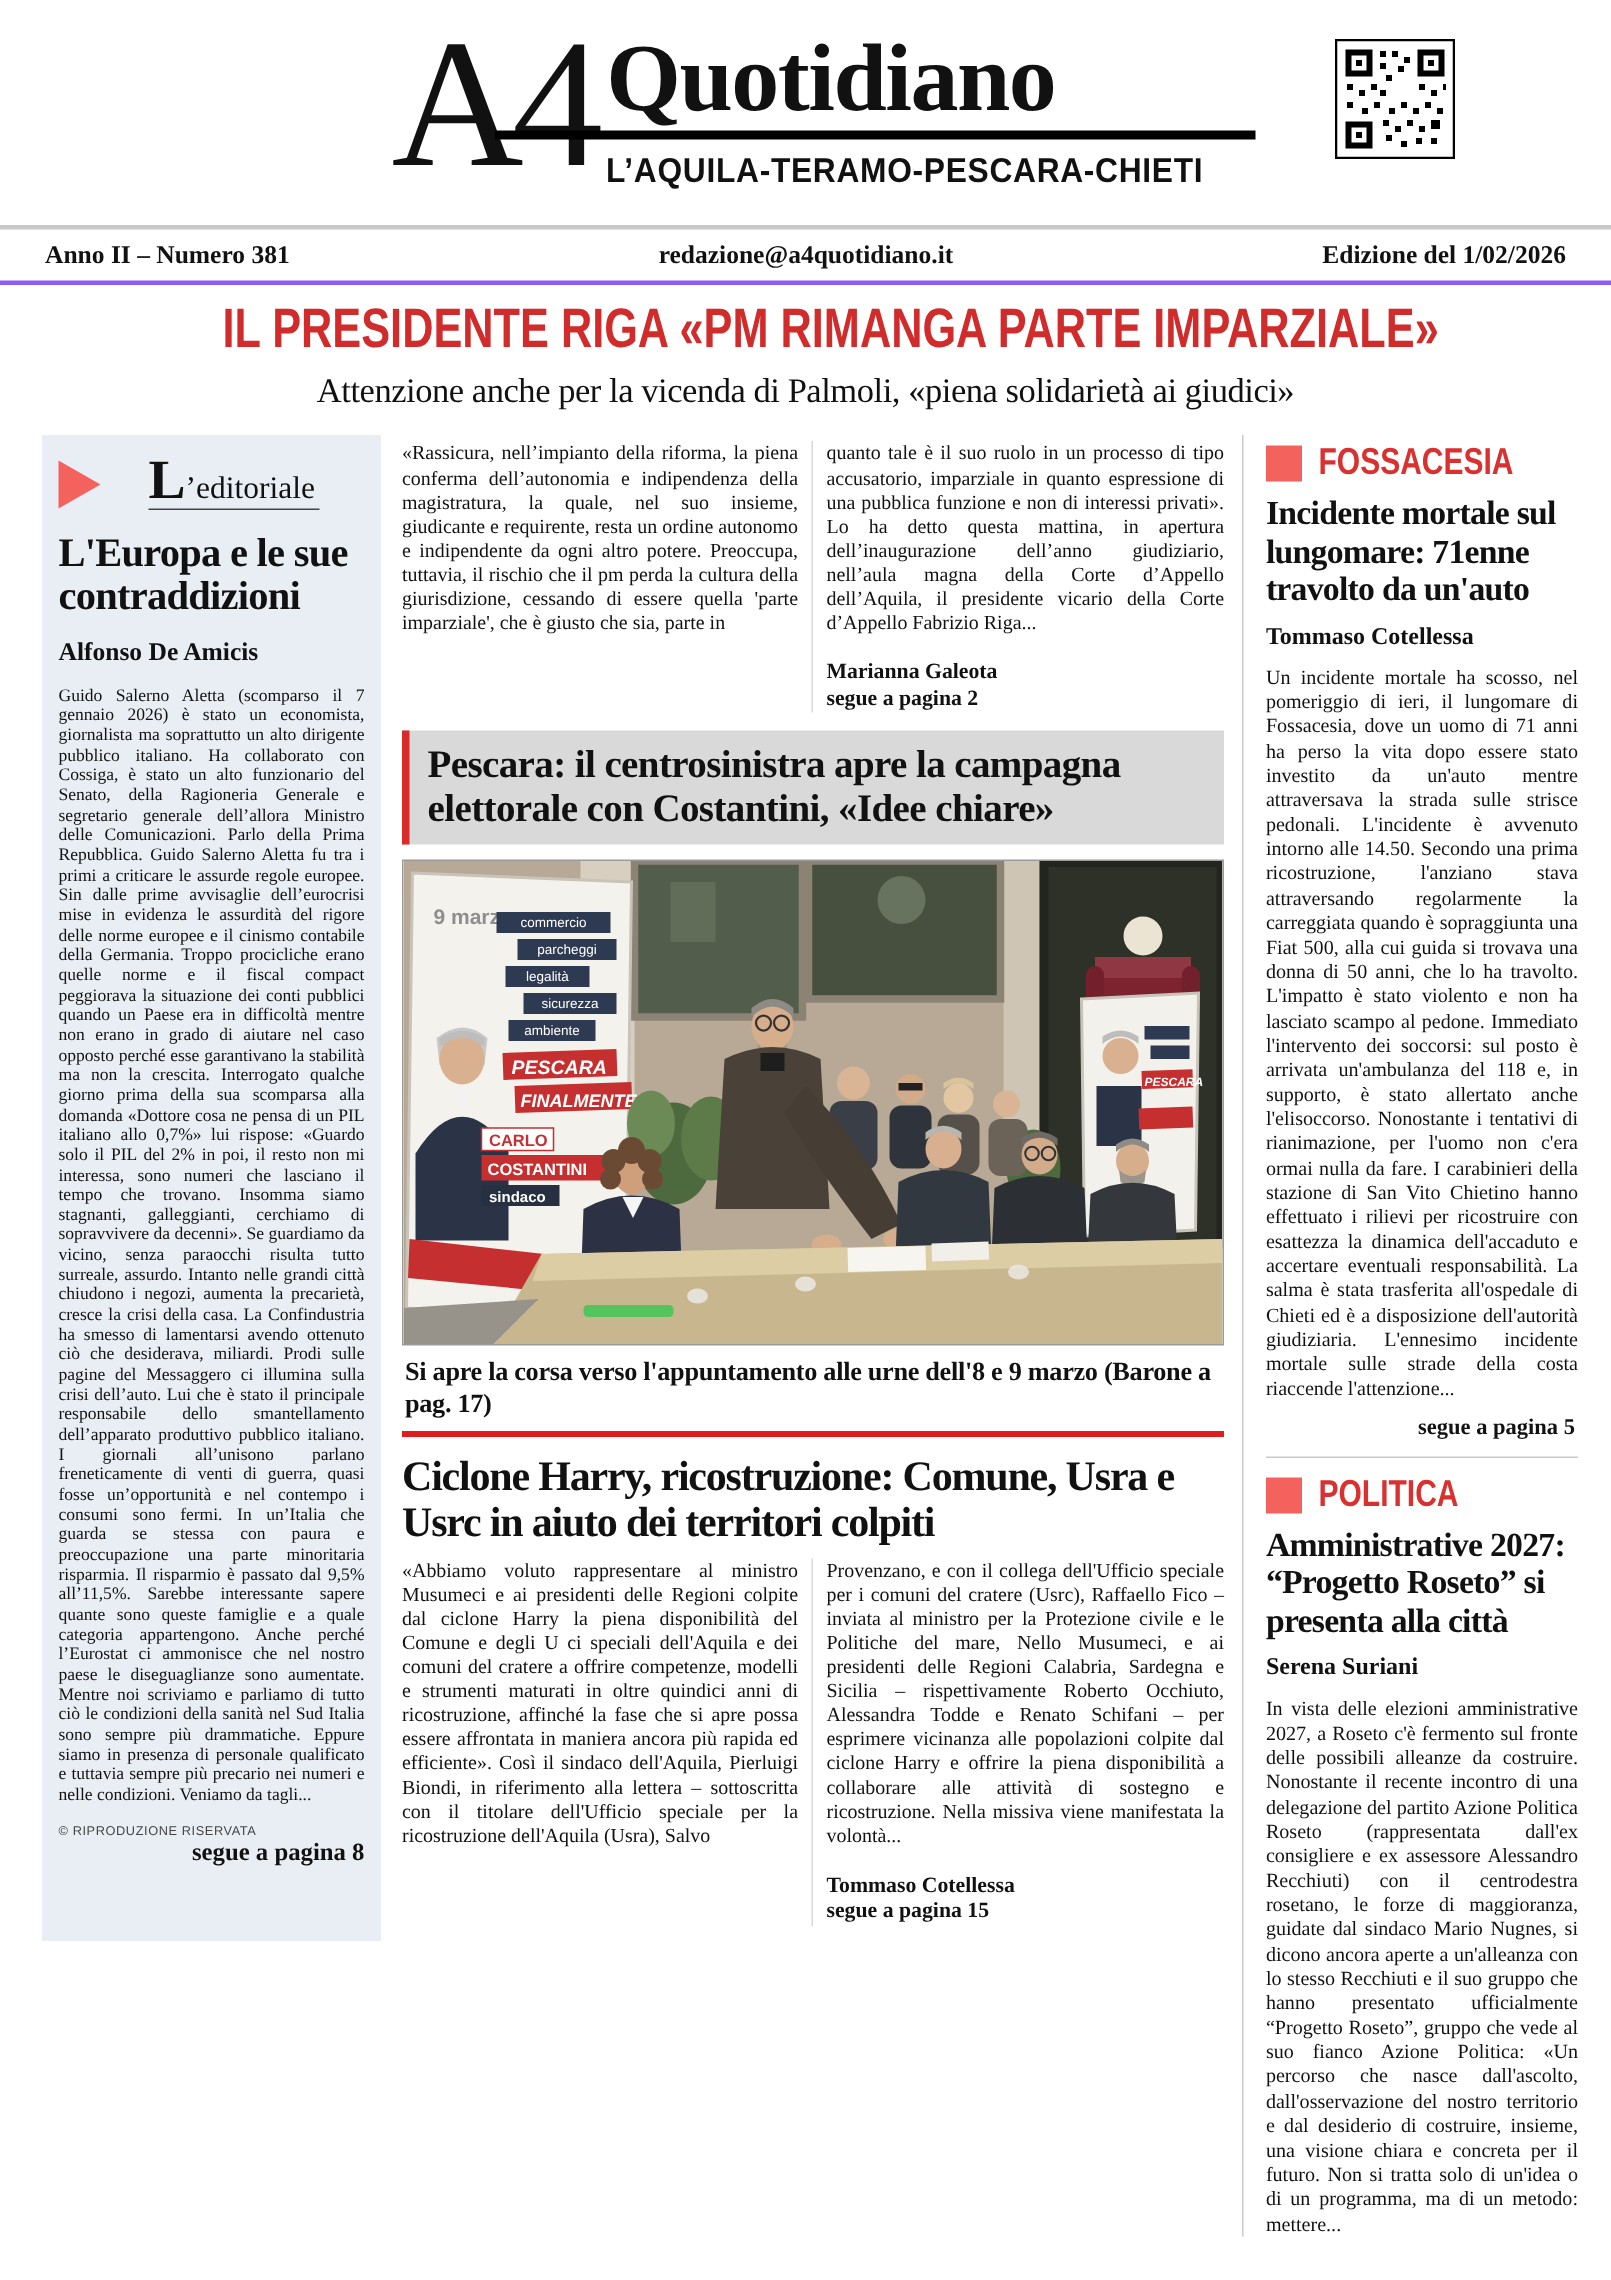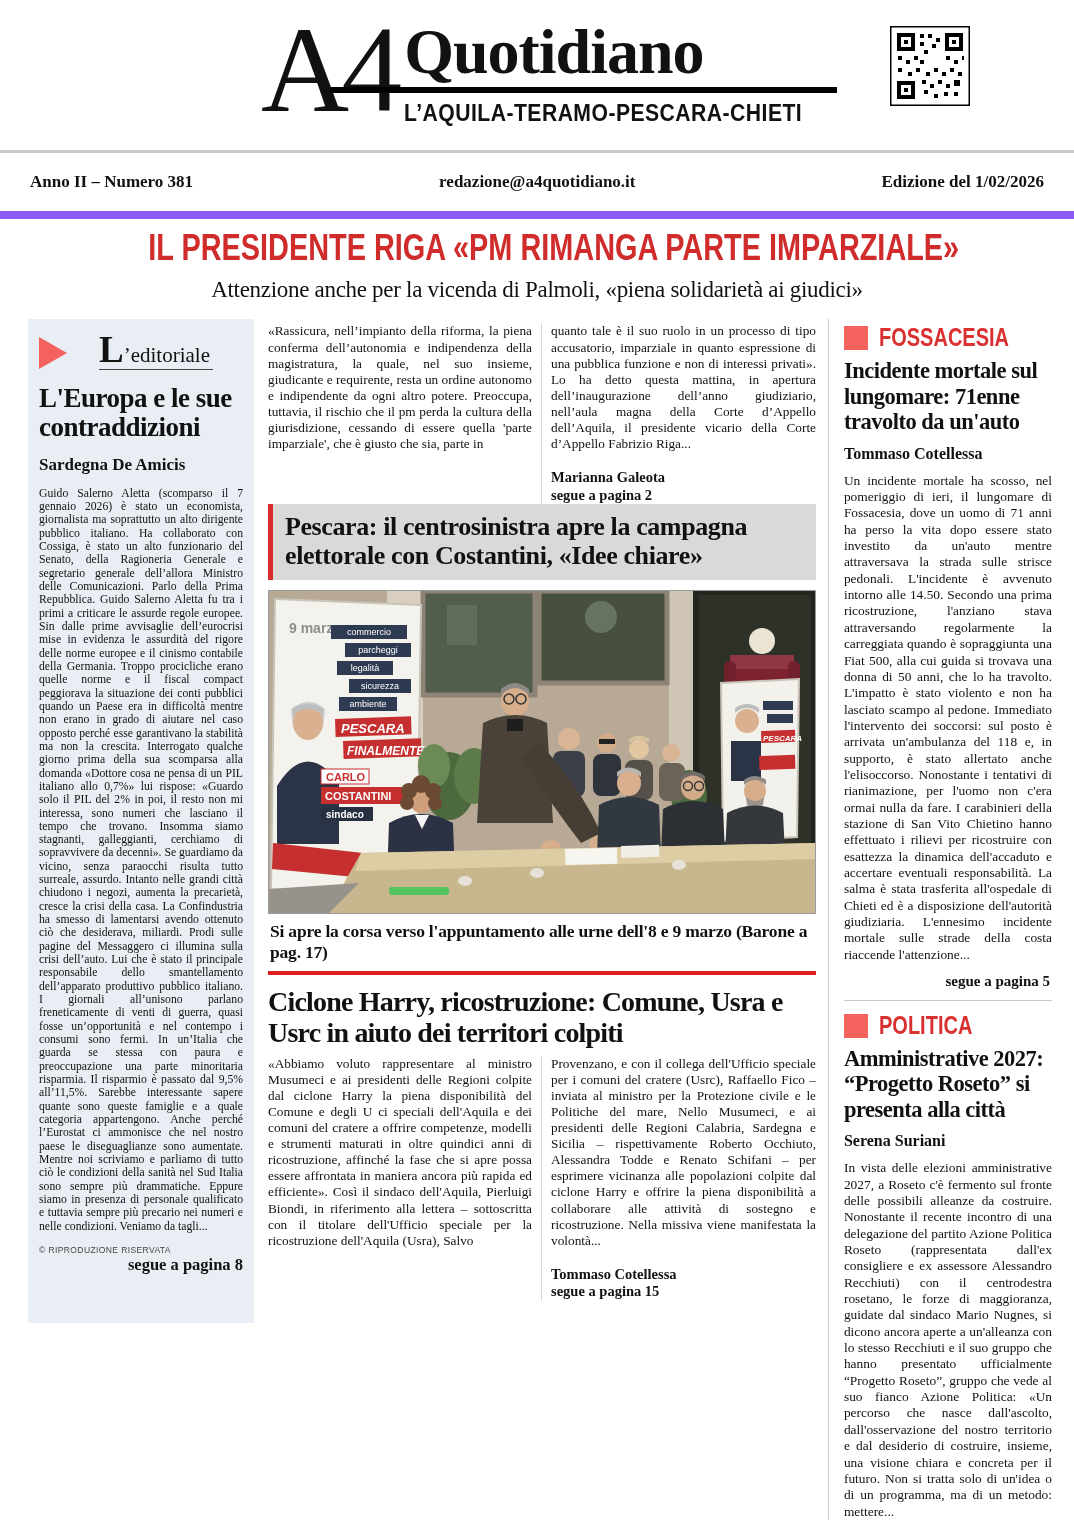--- a/index.html
+++ b/index.html
@@ -12,22 +12,22 @@
   .logo-a4{font-size:122px;line-height:.88;letter-spacing:-8px;font-weight:normal;}
   .logo-right{margin-left:10px;padding-top:6px;}
   .logo-name{font-size:64px;font-weight:bold;line-height:.95;letter-spacing:-1px;}
   .logo-rule{height:6px;background:#000;margin:4px 0 7px -74px;}
   .logo-sub{font-family:"Liberation Sans",sans-serif;font-weight:bold;font-size:23px;
             letter-spacing:.5px;transform:scaleX(.92);transform-origin:left;white-space:nowrap;}
   .qr{position:absolute;top:26px;right:104px;width:80px;height:80px;}
 
   
   .infobar{display:flex;justify-content:space-between;align-items:center;
-           border-top:3px solid #c9c9c9;border-bottom:8px solid #8b5cf6;
-           padding:19px 30px;font-weight:bold;font-size:17px;}
+           border-top:3px solid #c9c9c9;border-bottom:3px solid #8b5cf6;
+           padding:7px 30px;font-weight:bold;font-size:17px;}
 
   
   .lead{text-align:center;padding:10px 34px 4px;}
   .kicker{color:#d02c2c;font-family:"Liberation Sans",sans-serif;font-weight:bold;
           font-size:37px;line-height:1.04;}
   .kicker .cond{display:inline-block;transform:scaleX(.78);transform-origin:center;white-space:nowrap;}
   .headline{font-size:56px;font-weight:bold;line-height:1.1;letter-spacing:-1.5px;margin:8px auto 6px;max-width:790px;}
   .subhead{font-size:23px;margin:10px 0 12px;letter-spacing:-.3px;}
 
   
@@ -48,21 +48,21 @@
   .ed-copy{font-family:"Liberation Sans",sans-serif;font-size:8.5px;color:#444;letter-spacing:.4px;margin-top:12px;}
   .ed-continue{text-align:right;font-weight:bold;font-size:16.5px;margin-top:0;}
 
   
   .two-col{display:flex;margin-top:4px;}
   .col{width:50%;box-sizing:border-box;text-align:justify;font-size:13.3px;line-height:1.21;}
   .colA{padding-right:9px;border-right:1px solid #d8d8d8;}
   .colB{padding-left:9px;}
   .byline-row{display:flex;font-weight:bold;font-size:14.5px;margin-top:17px;flex-direction:column;}
 
-  .banner{background:#d9d9d9;border-left:5px solid #da2b2b;padding:8px 12px 10px;margin:0 0 10px;}
+  .banner{background:#d9d9d9;border-left:5px solid #da2b2b;padding:8px 12px 10px;margin:12px 0 10px;}
   .banner h2{margin:0;font-size:26px;font-weight:bold;line-height:1.12;letter-spacing:-.4px;}
 
   .photo-frame{height:322px;border:1px solid #9a9a9a;overflow:hidden;}
   .photo-frame svg{display:block;width:100%;height:100%;}
   .caption{font-weight:bold;font-size:17.5px;letter-spacing:-.2px;padding:7px 2px 8px;border-bottom:4px solid #e01d1d;}
 
   .ciclone-headline{font-size:28px;font-weight:bold;line-height:1.08;letter-spacing:-.8px;margin:12px 0 8px;}
 
   
   .section-label{display:flex;align-items:center;gap:11px;margin:6px 0 8px;}
@@ -148,21 +148,21 @@
   </section>
 
   <div class="columns-row">
 
     <aside class="editorial">
       <div class="ed-head">
         <span class="tri"></span>
         <span class="ed-logo"><span class="bigL">L</span><span>’editoriale</span></span>
       </div>
       <h3 class="ed-title">L'Europa e le sue contraddizioni</h3>
-      <div class="ed-byline">Sardegna De Amicis</div>
+      <div class="ed-byline">Alfonso De Amicis</div>
       <div class="ed-body">Guido Salerno Aletta (scomparso il 7 gennaio 2026) è stato un economista, giornalista ma soprattutto un alto dirigente pubblico italiano. Ha collaborato con Cossiga, è stato un alto funzionario del Senato, della Ragioneria Generale e segretario generale dell’allora Ministro delle Comunicazioni. Parlo della Prima Repubblica. Guido Salerno Aletta fu tra i primi a criticare le assurde regole europee. Sin dalle prime avvisaglie dell’eurocrisi mise in evidenza le assurdità del rigore delle norme europee e il cinismo contabile della Germania. Troppo procicliche erano quelle norme e il fiscal compact peggiorava la situazione dei conti pubblici quando un Paese era in difficoltà mentre non erano in grado di aiutare nel caso opposto perché esse garantivano la stabilità ma non la crescita. Interrogato qualche giorno prima della sua scomparsa alla domanda «Dottore cosa ne pensa di un PIL italiano allo 0,7%» lui rispose: «Guardo solo il PIL del 2% in poi, il resto non mi interessa, sono numeri che lasciano il tempo che trovano. Insomma siamo stagnanti, galleggianti, cerchiamo di sopravvivere da decenni». Se guardiamo da vicino, senza paraocchi risulta tutto surreale, assurdo. Intanto nelle grandi città chiudono i negozi, aumenta la precarietà, cresce la crisi della casa. La Confindustria ha smesso di lamentarsi avendo ottenuto ciò che desiderava, miliardi. Prodi sulle pagine del Messaggero ci illumina sulla crisi dell’auto. Lui che è stato il principale responsabile dello smantellamento dell’apparato produttivo pubblico italiano. I giornali all’unisono parlano freneticamente di venti di guerra, quasi fosse un’opportunità e nel contempo i consumi sono fermi. In un’Italia che guarda se stessa con paura e preoccupazione una parte minoritaria risparmia. Il risparmio è passato dal 9,5% all’11,5%. Sarebbe interessante sapere quante sono queste famiglie e a quale categoria appartengono. Anche perché l’Eurostat ci ammonisce che nel nostro paese le diseguaglianze sono aumentate. Mentre noi scriviamo e parliamo di tutto ciò le condizioni della sanità nel Sud Italia sono sempre più drammatiche. Eppure siamo in presenza di personale qualificato e tuttavia sempre più precario nei numeri e nelle condizioni. Veniamo da tagli...</div>
       <div class="ed-copy">© RIPRODUZIONE RISERVATA</div>
       <div class="ed-continue">segue a pagina 8</div>
     </aside>
 
     <main class="center">
 
       <div class="two-col">
         <div class="col colA">«Rassicura, nell’impianto della riforma, la piena conferma dell’autonomia e indipendenza della magistratura, la quale, nel suo insieme, giudicante e requirente, resta un ordine autonomo e indipendente da ogni altro potere. Preoccupa, tuttavia, il rischio che il pm perda la cultura della giurisdizione, cessando di essere quella 'parte imparziale', che è giusto che sia, parte in</div>
         <div class="col colB">

